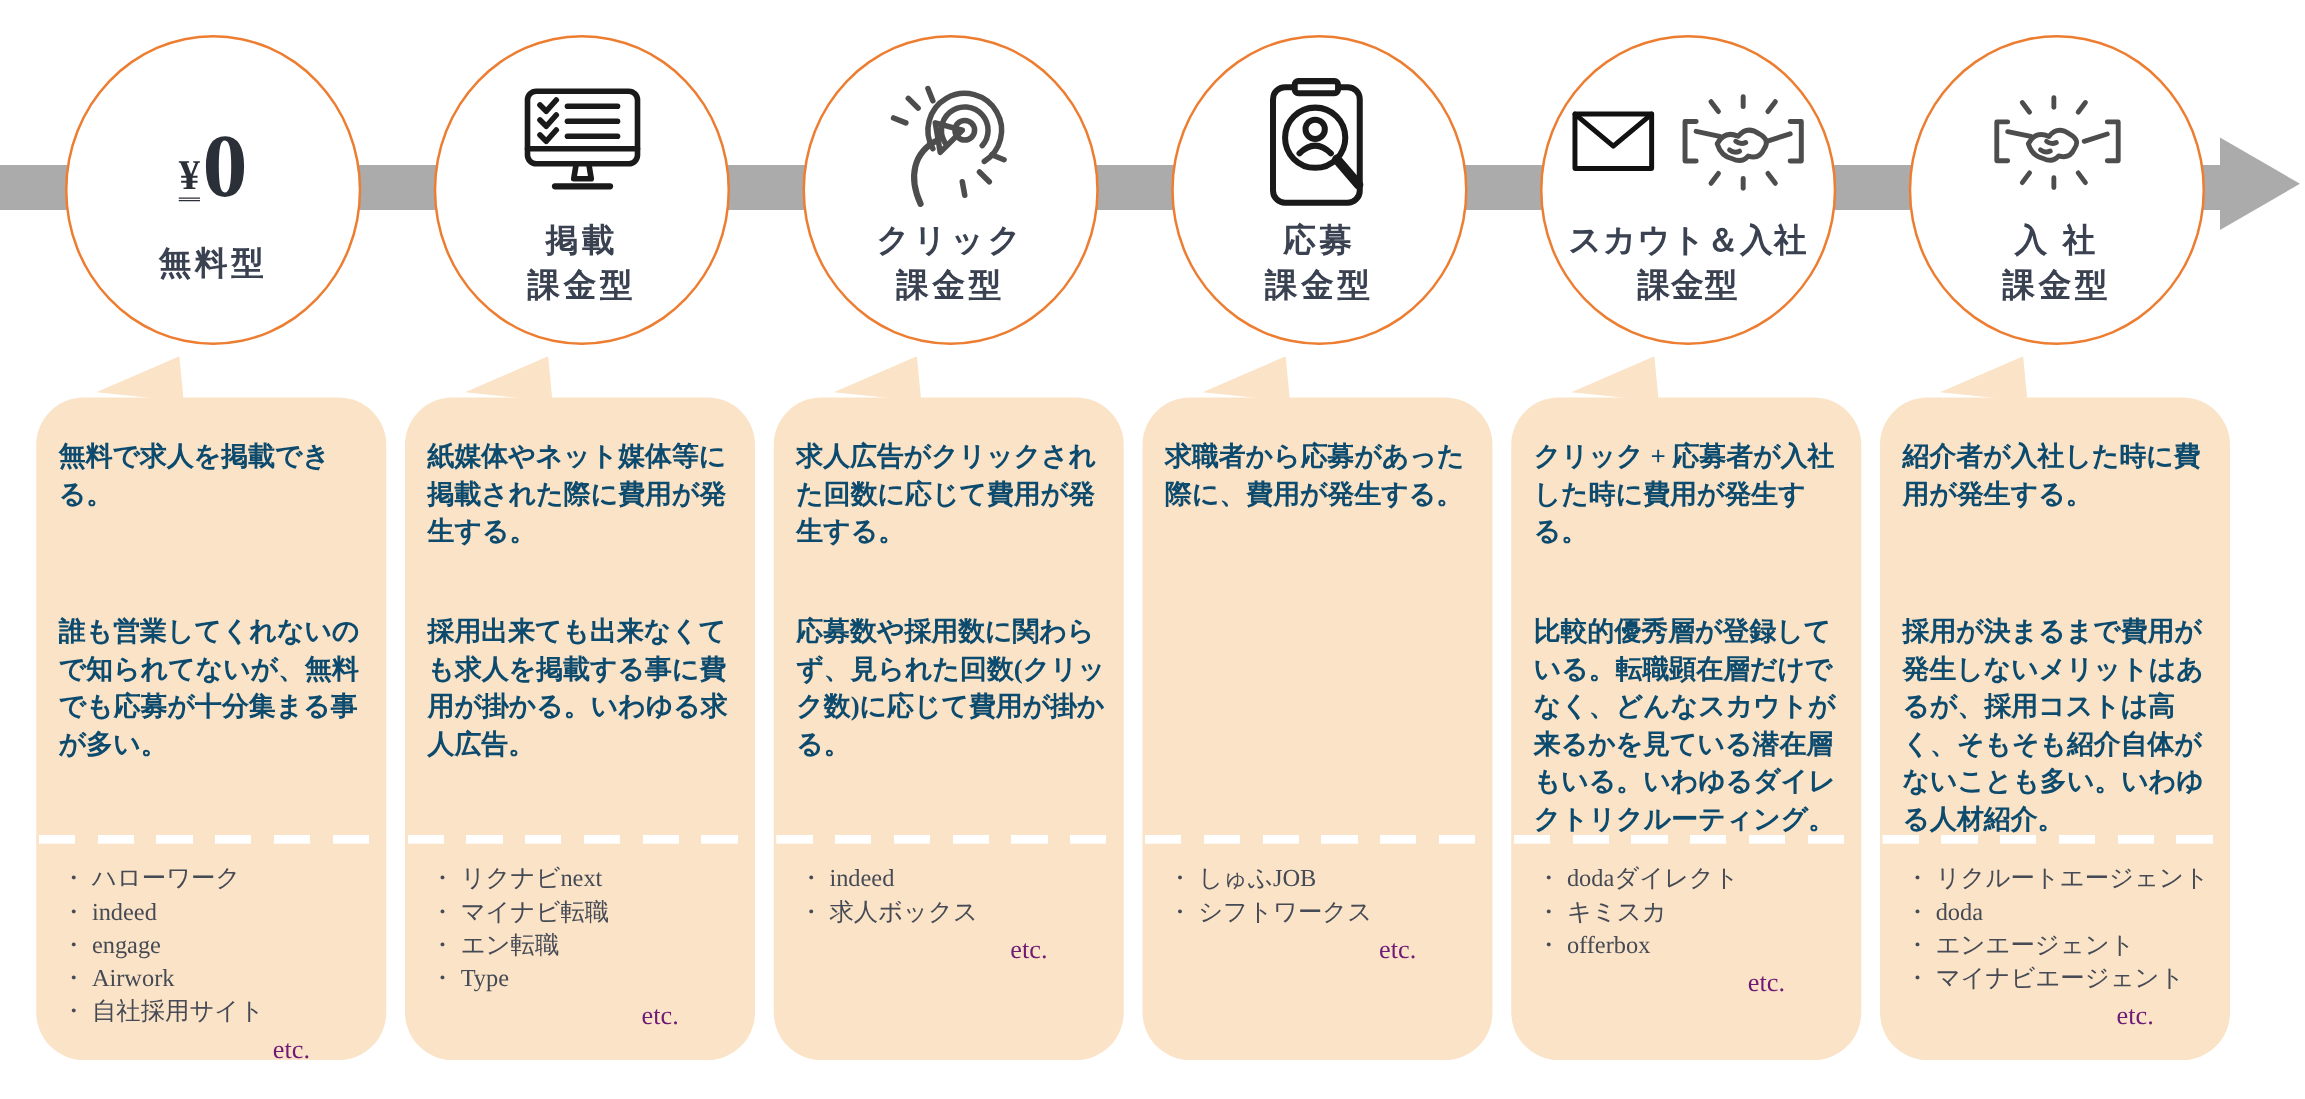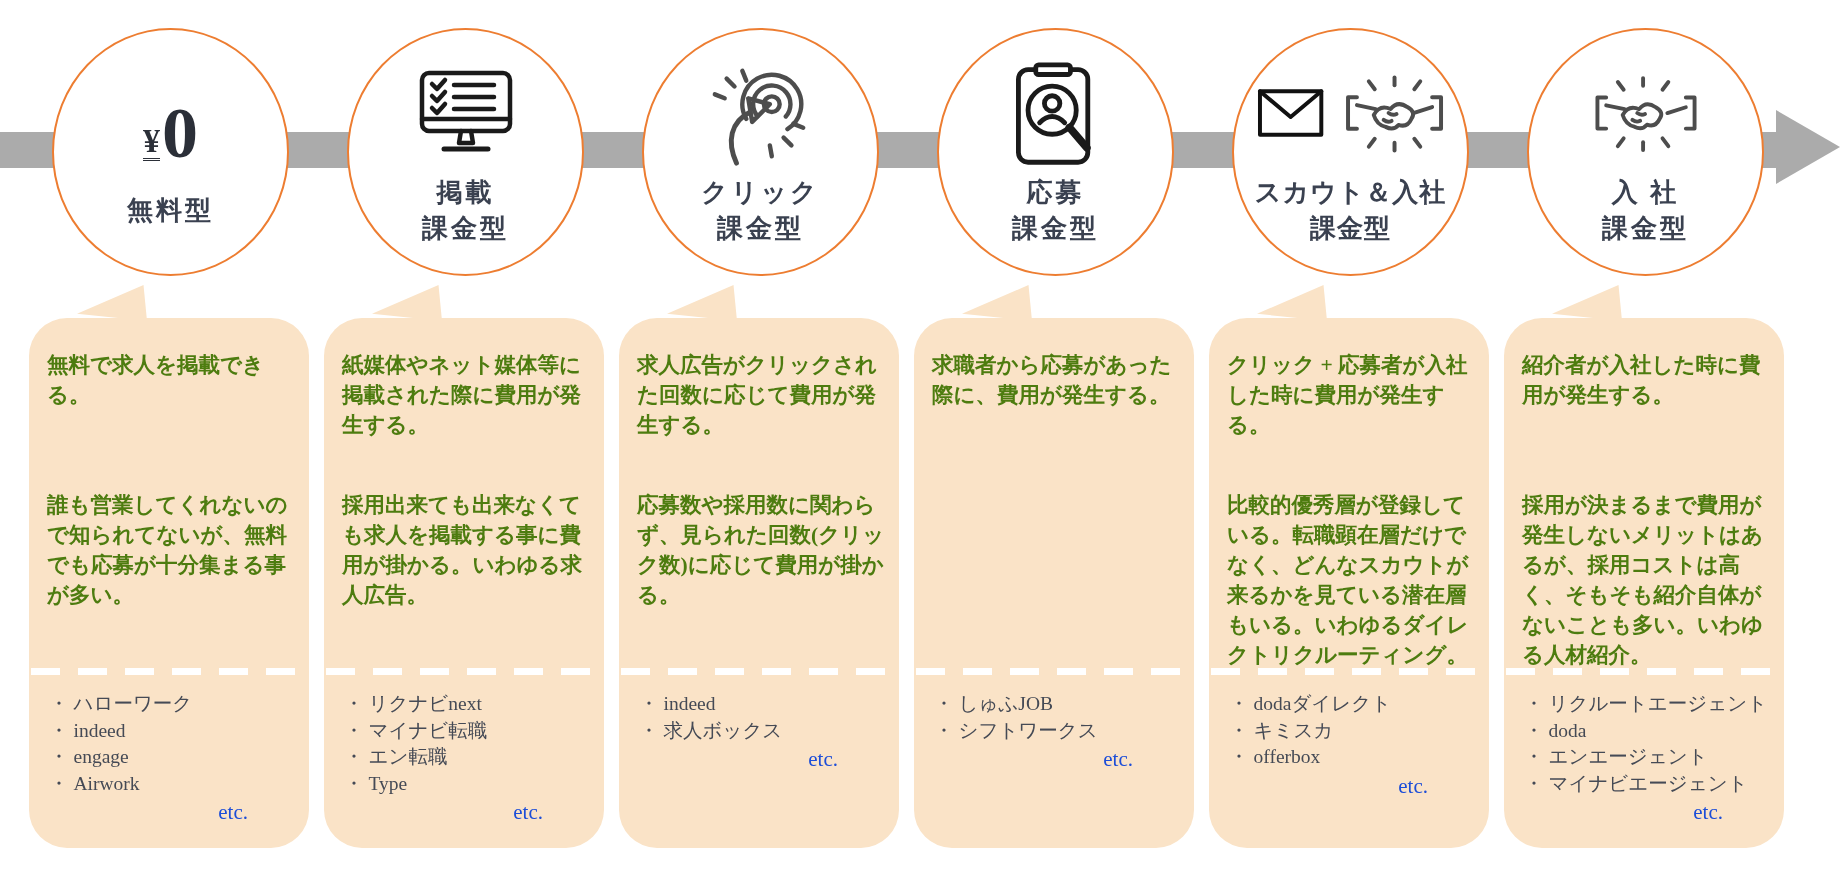--- a/index.html
+++ b/index.html
@@ -27,30 +27,30 @@
   .yen-wrap{display:flex;align-items:flex-end;}
   
   .bubble-card{
     position:absolute;top:318px;width:280px;height:530px;background:#FAE3C7;
     border-radius:38px;z-index:1;
   }
   .bubble-tail{
     position:absolute;top:285px;width:70px;height:36px;background:#FAE3C7;z-index:1;
     -webkit-clip-path:polygon(95% 0,0 80%,100% 100%);clip-path:polygon(95% 0,0 80%,100% 100%);
   }
-  .desc{position:absolute;left:18px;right:13px;font-weight:bold;color:#4d7c0f;
+  .desc{position:absolute;left:18px;right:13px;font-weight:bold;color:#0c4a6e;
     font-size:21.5px;line-height:30px;}
   .desc1{top:32px;}
   .desc2{top:172px;}
   .dashed-sep{position:absolute;left:2px;right:2px;top:350px;height:7px;
     background:repeating-linear-gradient(90deg,#ffffff 0 29px,rgba(0,0,0,0) 29px 47px);}
   .examples{position:absolute;left:20px;right:13px;top:373px;color:#454A55;
     font-size:19.5px;line-height:26.5px;font-family:Liberation Serif, serif;}
   .ex-item .bullet{margin-right:5px;}
-  .etc{text-align:right;padding-right:48px;font-size:21px;margin-top:2px;color:#1d4ed8;}
+  .etc{text-align:right;padding-right:48px;font-size:21px;margin-top:2px;color:#701a75;}
   
   .icon-area svg{display:block;}
 </style>
 </head>
 <body>
 
 <div class="canvas">
 
   <div class="arrow-band"></div>
   <div class="arrow-head"></div>
@@ -68,20 +68,21 @@
   <div class="bubble-card" style="left:29px">
     <div class="desc desc1">無料で求人を掲載できる。</div>
     <div class="desc desc2">誰も営業してくれないので知られてないが、無料でも応募が十分集まる事が多い。</div>
     <div class="dashed-sep"></div>
     <div class="examples">
       <div>
           <div class="ex-item"><span class="bullet">・</span><span>ハローワーク</span></div>
           <div class="ex-item"><span class="bullet">・</span><span>indeed</span></div>
           <div class="ex-item"><span class="bullet">・</span><span>engage</span></div>
           <div class="ex-item"><span class="bullet">・</span><span>Airwork</span></div>
+          <div class="ex-item"><span class="bullet">・</span><span>自社採用サイト</span></div>
         </div>
       <div class="etc">etc.</div>
     </div>
   </div>
 
   <div class="stage-circle" style="left:347px">
     <div class="icon-area">
       <svg width="100" height="92" viewBox="0 0 100 92" fill="none" stroke="#1a1a1a" stroke-width="4.5" stroke-linecap="round" stroke-linejoin="round">
         <rect x="6" y="4" width="88" height="58" rx="7"></rect>
         <line x1="6" y1="50" x2="94" y2="50"></line>

